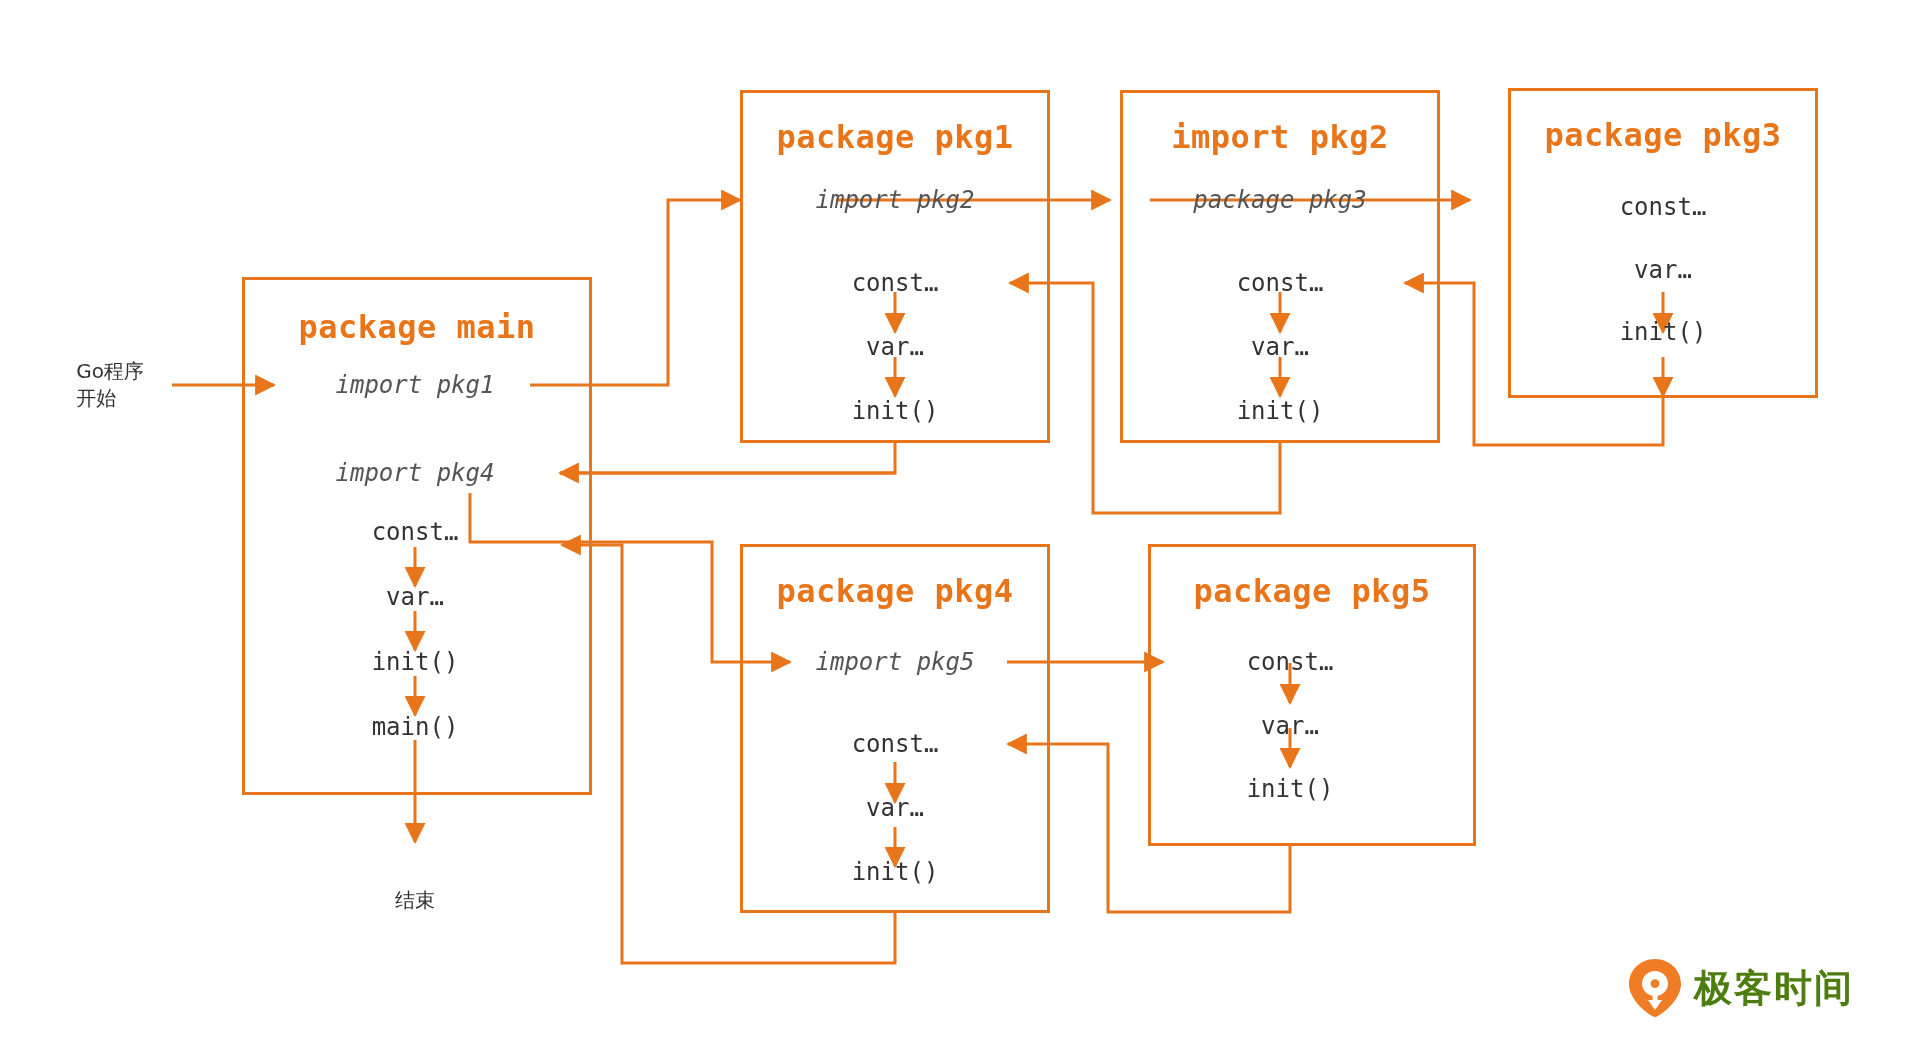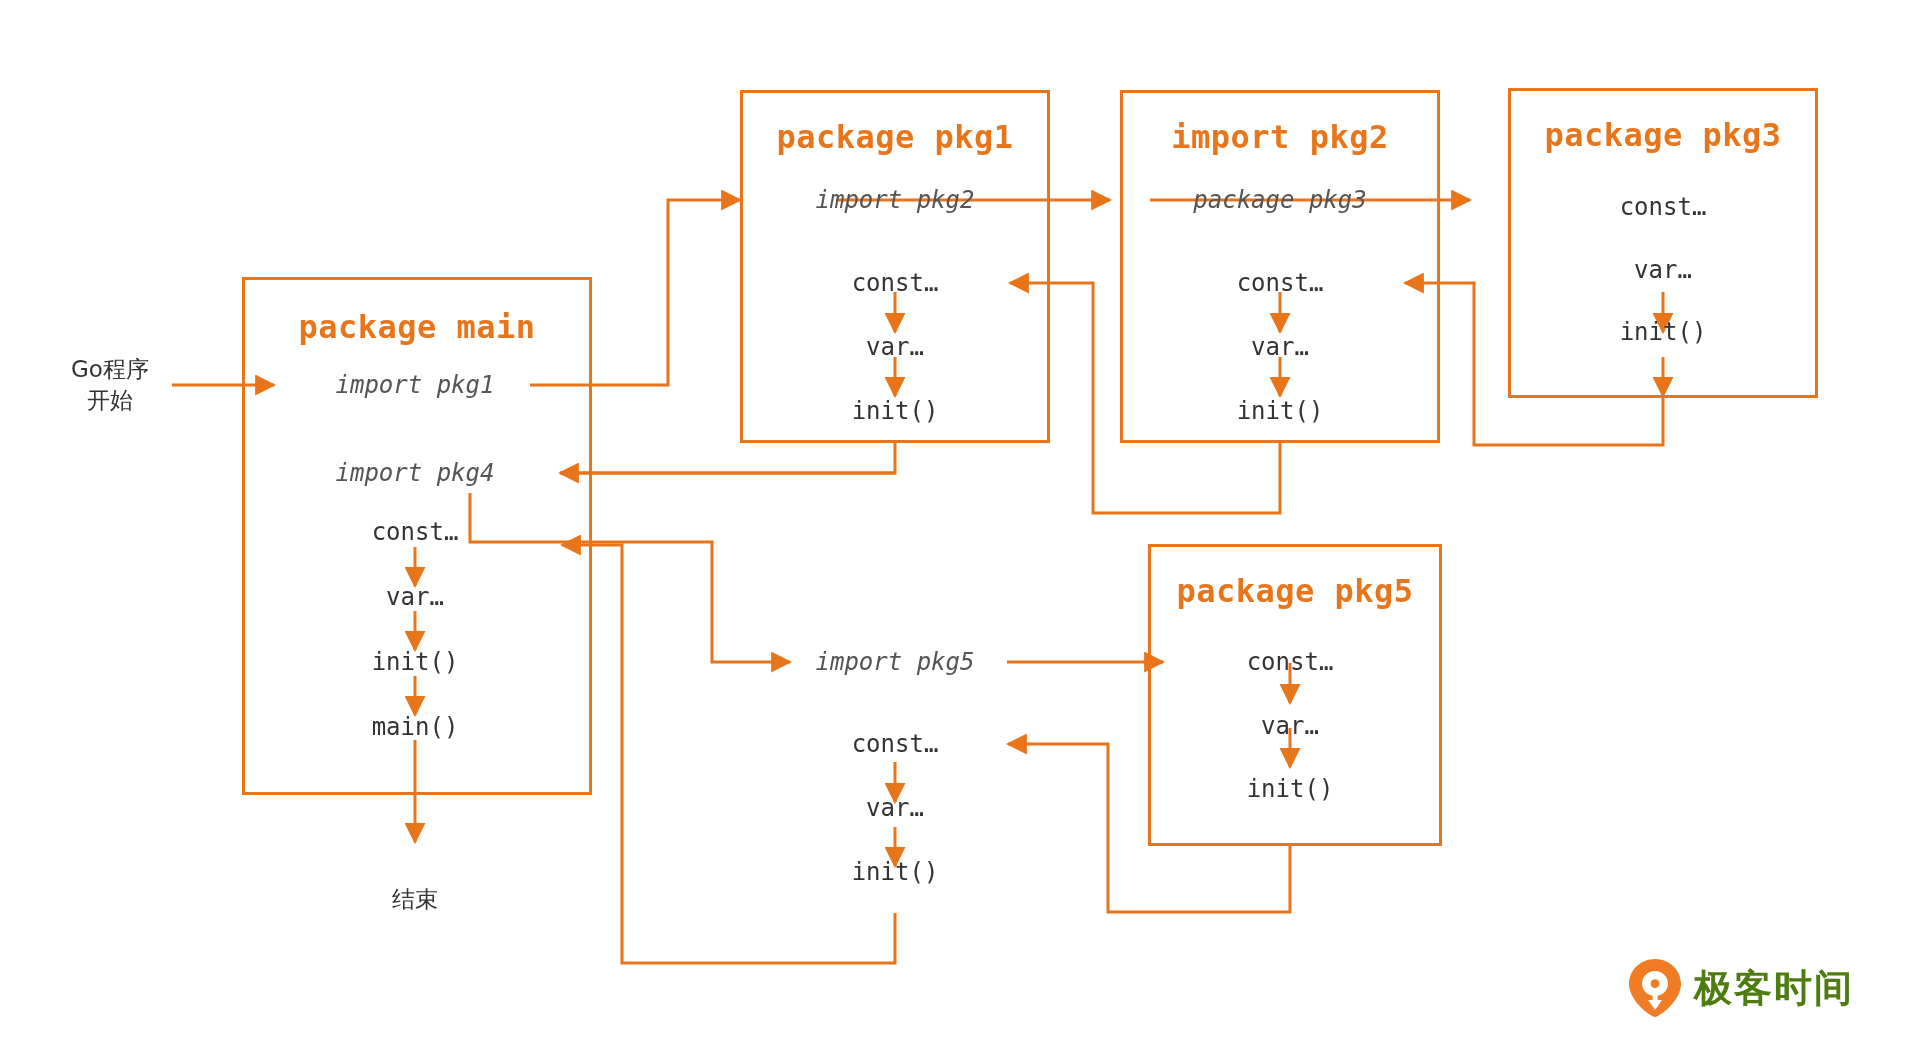--- a/index.html
+++ b/index.html
@@ -50,23 +50,23 @@
   }
   .node.italic {
     font-style: italic;
     color: #555555;
     text-align: center;
   }
   .cn-label {
     position: absolute;
     color: #333333;
     font-family: "DejaVu Sans", sans-serif;
-    font-size: 23px;
+    font-size: 20px;
     line-height: 1.35;
-    text-align: center;
+    text-align: left;
     white-space: nowrap;
     transform: translate(-50%, -50%);
   }
   
   #logo {
     position: absolute;
     left: 1628px;
     top: 958px;
     display: flex;
     align-items: center;
@@ -179,26 +179,29 @@
   <div class="node" style="left:1280px; top:347px;">var…</div>
   <div class="node" style="left:1280px; top:411px;">init()</div>
 
   <div class="pkg-box" style="left:1508px; top:88px; width:310px; height:310px;">
     <div class="pkg-title" style="top:25px;">package pkg3</div>
   </div>
   <div class="node" style="left:1663px; top:207px;">const…</div>
   <div class="node" style="left:1663px; top:270px;">var…</div>
   <div class="node" style="left:1663px; top:332px;">init()</div>
 
+  <div class="pkg-box" style="left:740px; top:544px; width:310px; height:369px;">
+    <div class="pkg-title" style="top:25px;">package pkg4</div>
+  </div>
   <div class="node italic" style="left:895px; top:662px;">import pkg5</div>
   <div class="node" style="left:895px; top:744px;">const…</div>
   <div class="node" style="left:895px; top:808px;">var…</div>
   <div class="node" style="left:895px; top:872px;">init()</div>
 
-  <div class="pkg-box" style="left:1148px; top:544px; width:294px; height:302px;">
+  <div class="pkg-box" style="left:1148px; top:544px; width:328px; height:302px;">
     <div class="pkg-title" style="top:25px;">package pkg5</div>
   </div>
   <div class="node" style="left:1290px; top:662px;">const…</div>
   <div class="node" style="left:1290px; top:726px;">var…</div>
   <div class="node" style="left:1290px; top:789px;">init()</div>
 
   <div id="logo">
     <div id="logo-mark">
       <svg width="54" height="60" viewBox="0 0 54 60">
         <path d="M27 1 C12.6 1 1 12.2 1 26 C1 38 12 51 25 58.5 C25.9 59.1 28.1 59.1 29 58.5 C42 51 53 38 53 26 C53 12.2 41.4 1 27 1 Z" fill="#F07C26"></path>

